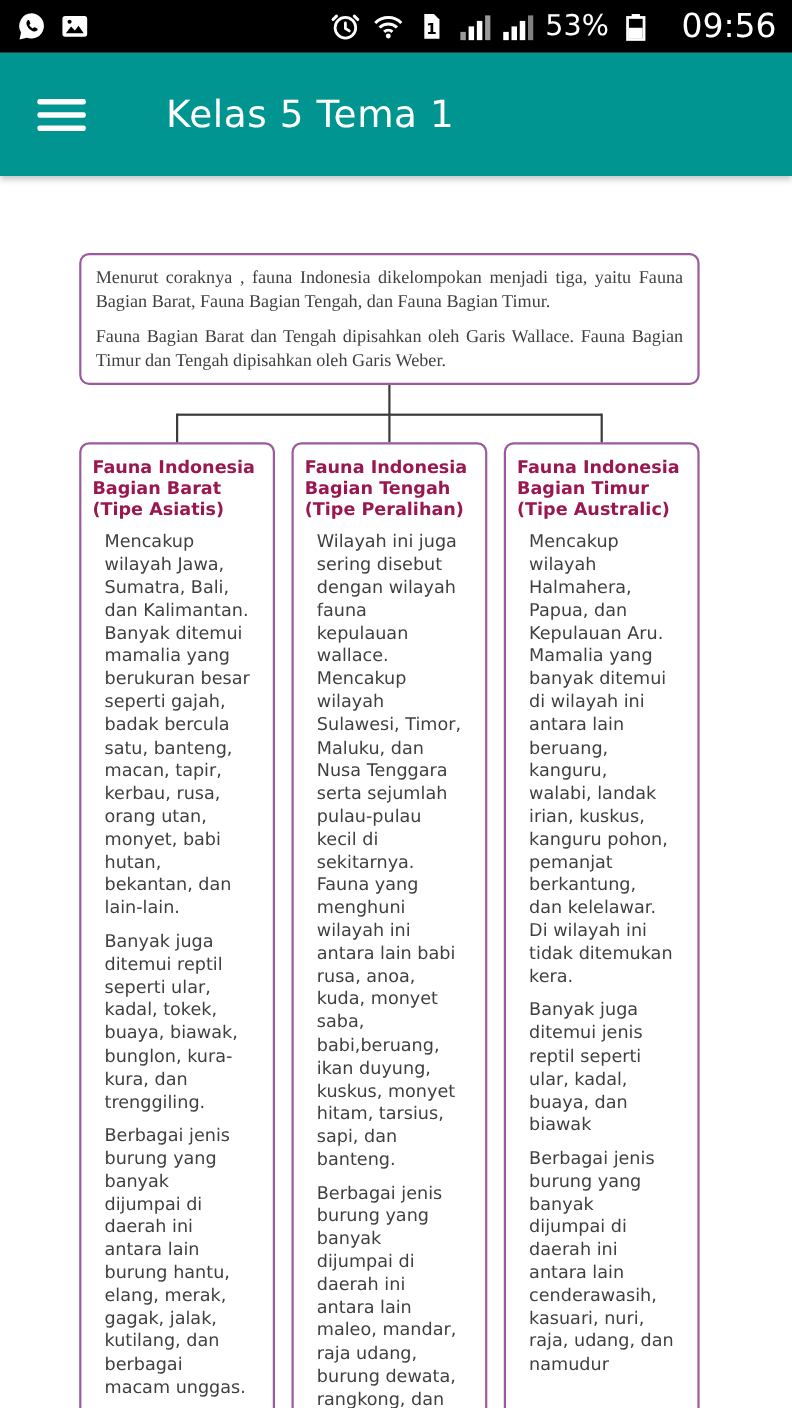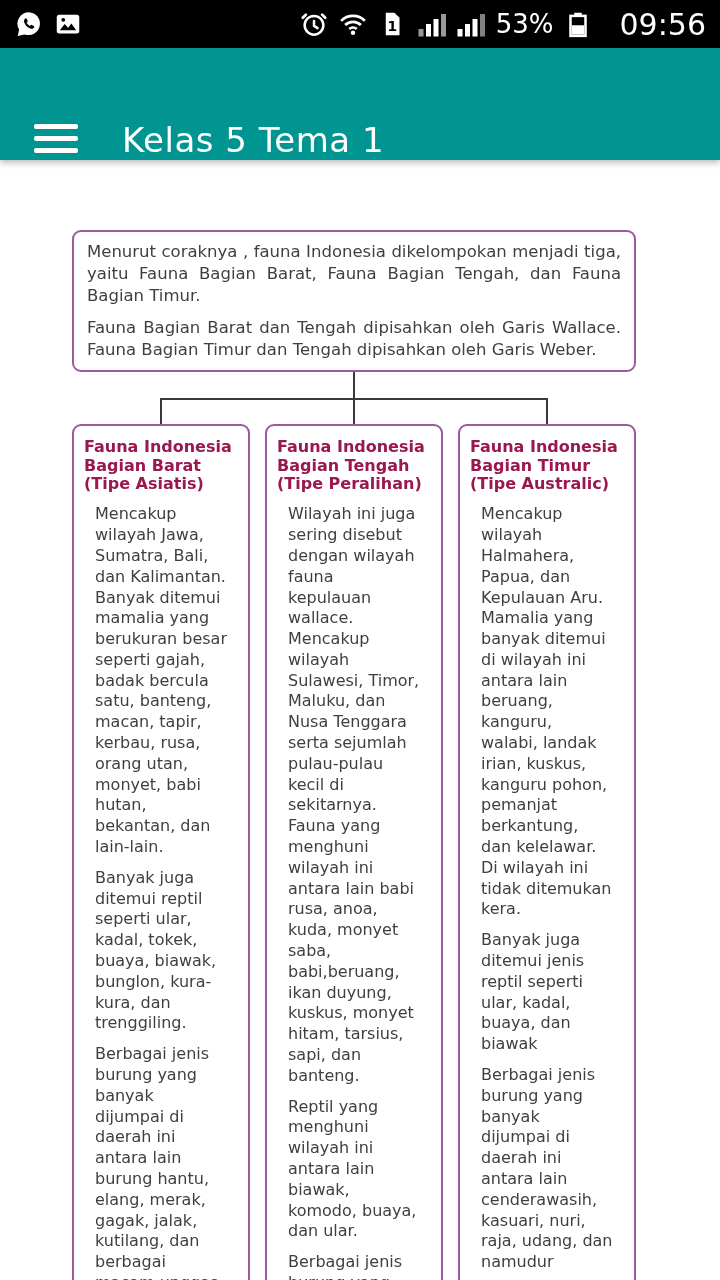--- a/index.html
+++ b/index.html
@@ -13,37 +13,37 @@
     flex:0 0 48px;background:#000;color:#fff;
     display:flex;align-items:center;justify-content:space-between;
     padding:0 14px;box-sizing:border-box;
   }
   .sb-group{display:flex;align-items:center;gap:9px;}
   .sb-icon{width:30px;height:30px;display:block;}
   .sb-batt-text{font-size:26px;color:#fff;margin-left:2px;}
   .sb-time{font-size:30px;color:#fff;margin-left:18px;}
   
   .app-bar{
-    flex:0 0 112px;background:#009590;display:flex;align-items:flex-end;
-    box-shadow:0 3px 6px rgba(0,0,0,.25);z-index:5;
+    flex:0 0 112px;background:#009590;display:flex;align-items:center;
+    box-shadow:0 3px 6px rgba(0,0,0,.25);z-index:5;gap:29px;
   }
   .hamburger{width:44px;margin-left:34px;cursor:pointer;}
   .hamburger span{display:block;height:5px;background:#fff;border-radius:2px;margin:7px 0;}
   .app-title{color:#fff;font-size:34px;margin-left:44px;font-weight:400;letter-spacing:.5px;}
   
   .content{
     flex:1 1 auto;background:#fff;display:flex;flex-direction:column;
     padding:70px 84px 12px 72px;box-sizing:border-box;position:relative;
   }
   .intro-box{
     border:2px solid #9A5B9E;border-radius:9px;background:#fff;
     padding:9px 13px;color:#3F3F3F;font-size:16.5px;line-height:1.33;
     text-align:justify;
   }
-  .intro-box p{margin:0 0 10px 0;}
+  .intro-box p{margin:0 0 10px 0;font-family:Liberation Serif, serif;}
   .intro-box p:last-child{margin-bottom:0;}
   .connector{position:relative;height:52px;flex:0 0 52px;}
   .connector .line{position:absolute;background:#3a3a3a;}
   .conn-vert-top{left:calc(50% - 1px);top:0;width:2px;height:27px;}
   .conn-horiz{left:89px;right:89px;top:26px;height:2px;}
   .conn-stub-1{left:88px;top:26px;width:2px;height:26px;}
   .conn-stub-2{left:calc(50% - 1px);top:26px;width:2px;height:26px;}
   .conn-stub-3{right:88px;top:26px;width:2px;height:26px;}
   .columns{display:flex;gap:15px;flex:1 1 auto;align-items:stretch;}
   .fauna-box{
@@ -141,21 +141,20 @@
         <div class="fauna-title">Fauna Indonesia Bagian Barat (Tipe Asiatis)</div>
         <p>Mencakup wilayah Jawa, Sumatra, Bali, dan Kalimantan. Banyak ditemui mamalia yang berukuran besar seperti gajah, badak bercula satu, banteng, macan, tapir, kerbau, rusa, orang utan, monyet, babi hutan, bekantan, dan lain-lain.</p>
         <p>Banyak juga ditemui reptil seperti ular, kadal, tokek, buaya, biawak, bunglon, kura-kura, dan trenggiling.</p>
         <p>Berbagai jenis burung yang banyak dijumpai di daerah ini antara lain burung hantu, elang, merak, gagak, jalak, kutilang, dan berbagai macam unggas.</p>
         <p>Adapun berbagai macam ikan tawar dapat dijumpai di wilayah ini, seperti pesut.</p>
       </div>
 
       <div class="fauna-box">
         <div class="fauna-title">Fauna Indonesia Bagian Tengah (Tipe Peralihan)</div>
         <p>Wilayah ini juga sering disebut dengan wilayah fauna kepulauan wallace. Mencakup wilayah Sulawesi, Timor, Maluku, dan Nusa Tenggara serta sejumlah pulau-pulau kecil di sekitarnya. Fauna yang menghuni wilayah ini antara lain babi rusa, anoa, kuda, monyet saba, babi,beruang, ikan duyung, kuskus, monyet hitam, tarsius, sapi, dan banteng.</p>
-        <p>Reptil yang menghuni wilayah ini antara lain biawak, komodo, buaya, dan ular.</p>
         <p>Berbagai jenis burung yang banyak dijumpai di daerah ini antara lain maleo, mandar, raja udang, burung dewata, rangkong, dan kakatua serta nuri</p>
       </div>
 
       <div class="fauna-box">
         <div class="fauna-title">Fauna Indonesia Bagian Timur (Tipe Australic)</div>
         <p>Mencakup wilayah Halmahera, Papua, dan Kepulauan Aru. Mamalia yang banyak ditemui di wilayah ini antara lain beruang, kanguru, walabi, landak irian, kuskus, kanguru pohon, pemanjat berkantung, dan kelelawar. Di wilayah ini tidak ditemukan kera.</p>
         <p>Banyak juga ditemui jenis reptil seperti ular, kadal, buaya, dan biawak</p>
         <p>Berbagai jenis burung yang banyak dijumpai di daerah ini antara lain cenderawasih, kasuari, nuri, raja, udang, dan namudur</p>
       </div>
 

